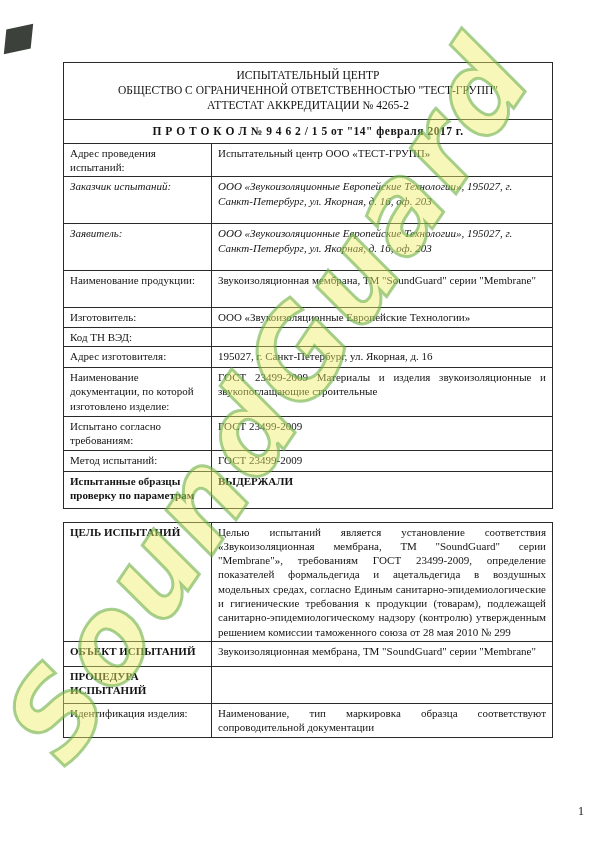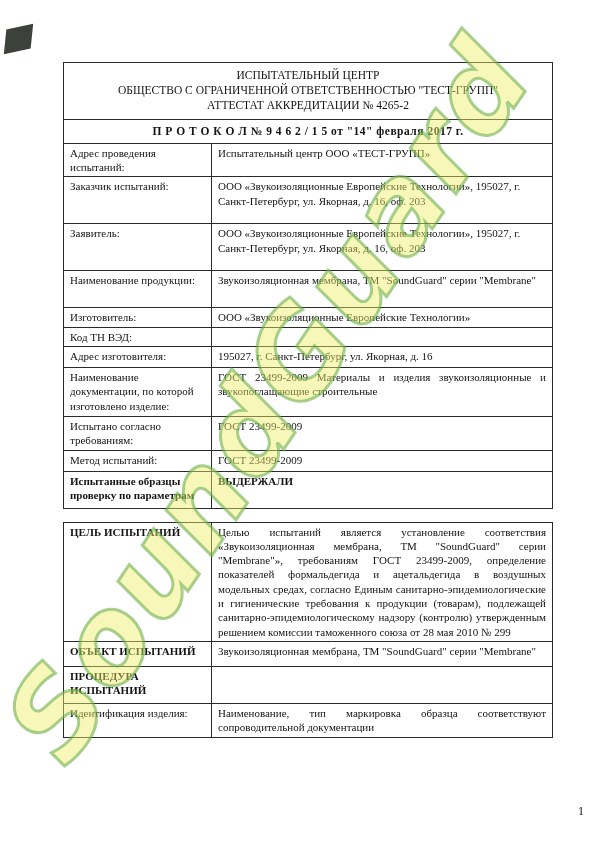--- a/index.html
+++ b/index.html
@@ -56,21 +56,21 @@
   .bold { font-weight:bold;margin-left:40px; }
   .just { text-align:justify; }
 
   tr.h16 > td { height:14px; }
   tr.h17 > td { height:15px; }
   tr.h18 > td { height:16px; }
   tr.h24 > td { height:20px; }
   tr.h28 > td { height:26px; }
   tr.h30 > td { height:28px; }
   tr.h34 > td { height:32px; }
-  tr.h44 > td { height:42px; }
+  tr.h44 > td { height:42px;font-style:italic; }
   tr.h46 > td { height:44px; }
 
   .gap { height:13px; }
 
   .page-number {
     position:absolute; right:16px; bottom:30px;
     font-size:12px; z-index:2;
   }
 </style>
 </head>

